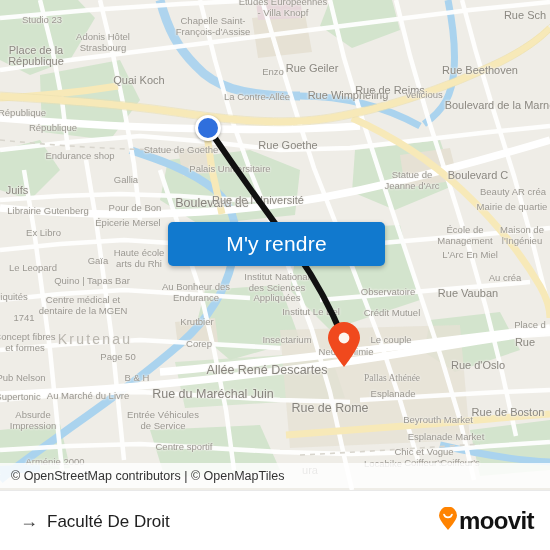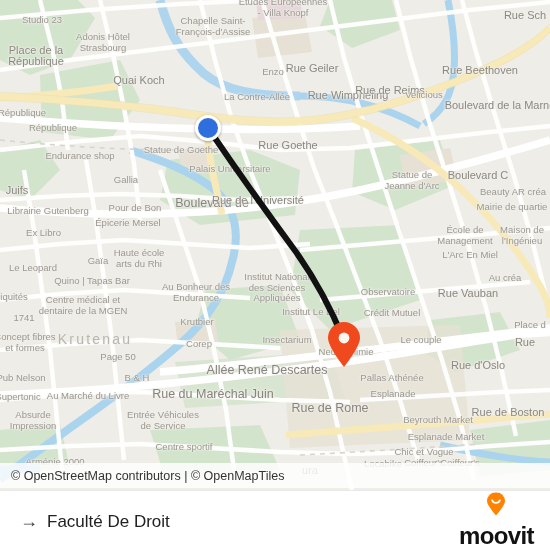--- a/index.html
+++ b/index.html
@@ -37,21 +37,21 @@
   #attrib{position:absolute;left:0;top:463px;width:550px;height:25px;
           background:rgba(255,255,255,.82);color:#333;font-size:12.5px;
           display:flex;align-items:center;padding-left:11px;box-sizing:border-box;}
 
   
   #footer{position:absolute;left:0;top:490px;width:550px;height:60px;background:#fff;
           display:flex;align-items:center;border-top:1px solid #e9e9e9;}
   #trip{display:flex;align-items:baseline;gap:9px;padding-left:20px;font-size:17px;color:#212121;}
   #trip .arrow{font-size:18px;color:#3a3a3a;}
   #logo{position:absolute;right:16px;top:50%;transform:translateY(-50%);
-        display:flex;align-items:center;gap:1px;flex-direction:column;}
+        display:flex;align-items:center;gap:1px;}
   #logo .word{font-size:24px;font-weight:bold;color:#121212;letter-spacing:-.6px;}
 </style>
 </head>
 <body>
 
 <div id="app">
 
   <div id="map">
 
     <svg width="550" height="490">
@@ -209,30 +209,30 @@
 dentaire de la MGEN</div>
         <div class="lbl poi" style="left: 311px; top: 312px;">Institut Le Bel</div>
         <div class="lbl poi" style="left: 392px; top: 313px;">Crédit Mutuel</div>
         <div class="lbl poi" style="left: 14px; top: 297px;">iquités</div>
         <div class="lbl poi" style="left: 24px; top: 318px;">1741</div>
         <div class="lbl area" style="left: 95px; top: 339px;">Krutenau</div>
         <div class="lbl poi" style="left: 197px; top: 322px;">Krutbier</div>
         <div class="lbl poi" style="left: 287px; top: 340px;">Insectarium</div>
         <div class="lbl road" style="left: 478px; top: 365px;">Rue d'Oslo</div>
         <div class="lbl poi" style="left: 530px; top: 325px;">Place d</div>
-        <div class="lbl poi" style="left: 421px; top: 340px;">Le couple</div>
+        <div class="lbl poi" style="left: 391px; top: 340px;">Le couple</div>
         <div class="lbl poi" style="left: 25px; top: 342px;">Concept fibres
 et formes</div>
         <div class="lbl poi" style="left: 118px; top: 357px;">Page 50</div>
         <div class="lbl poi" style="left: 199px; top: 344px;">Corep</div>
         <div class="lbl poi" style="left: 346px; top: 352px;">Neue Chimie</div>
         <div class="lbl road" style="left: 525px; top: 342px;">Rue</div>
         <div class="lbl poi" style="left: 137px; top: 378px;">B &amp; H</div>
         <div class="lbl poi" style="left: 21px; top: 378px;">Pub Nelson</div>
-        <div class="lbl poi" style="left: 392px; top: 378px;">Pallas Athénée</div>
+        <div class="lbl poi" style="left: 392px; top: 378px; font-family: Liberation Serif, serif;">Pallas Athénée</div>
         <div class="lbl bigroad" style="left: 267px; top: 370px;">Allée René Descartes</div>
         <div class="lbl poi" style="left: 18px; top: 397px;">Supertonic</div>
         <div class="lbl poi" style="left: 88px; top: 396px;">Au Marché du Livre</div>
         <div class="lbl poi" style="left: 393px; top: 394px;">Esplanade</div>
         <div class="lbl bigroad" style="left: 213px; top: 394px;">Rue du Maréchal Juin</div>
         <div class="lbl bigroad" style="left: 330px; top: 408px;">Rue de Rome</div>
         <div class="lbl road" style="left: 508px; top: 412px;">Rue de Boston</div>
         <div class="lbl poi" style="left: 33px; top: 420px;">Absurde
 Impression</div>
         <div class="lbl poi" style="left: 163px; top: 420px;">Entrée Véhicules
@@ -255,20 +255,21 @@
 
     <div class="start-dot" style="left:195px;top:115px;"></div>
 
     <div class="dest-pin" style="left:326px;top:322px;">
       <svg width="36" height="46" viewBox="0 0 36 46">
         <path d="M18 45 C 18 45 34 25 34 16 A16 16 0 1 0 2 16 C 2 25 18 45 18 45 Z" fill="#f0491d"></path>
         <circle cx="18" cy="16" r="5.4" fill="#fdf5ef"></circle>
       </svg>
     </div>
 
+    <button id="goto-btn">M'y rendre</button>
 
     <div id="attrib">
       <span>© OpenStreetMap contributors | © OpenMapTiles</span>
     </div>
   </div>
 
   <div id="footer">
     <div id="trip">
       <span class="arrow">→</span>
       <span>Faculté De Droit</span>

